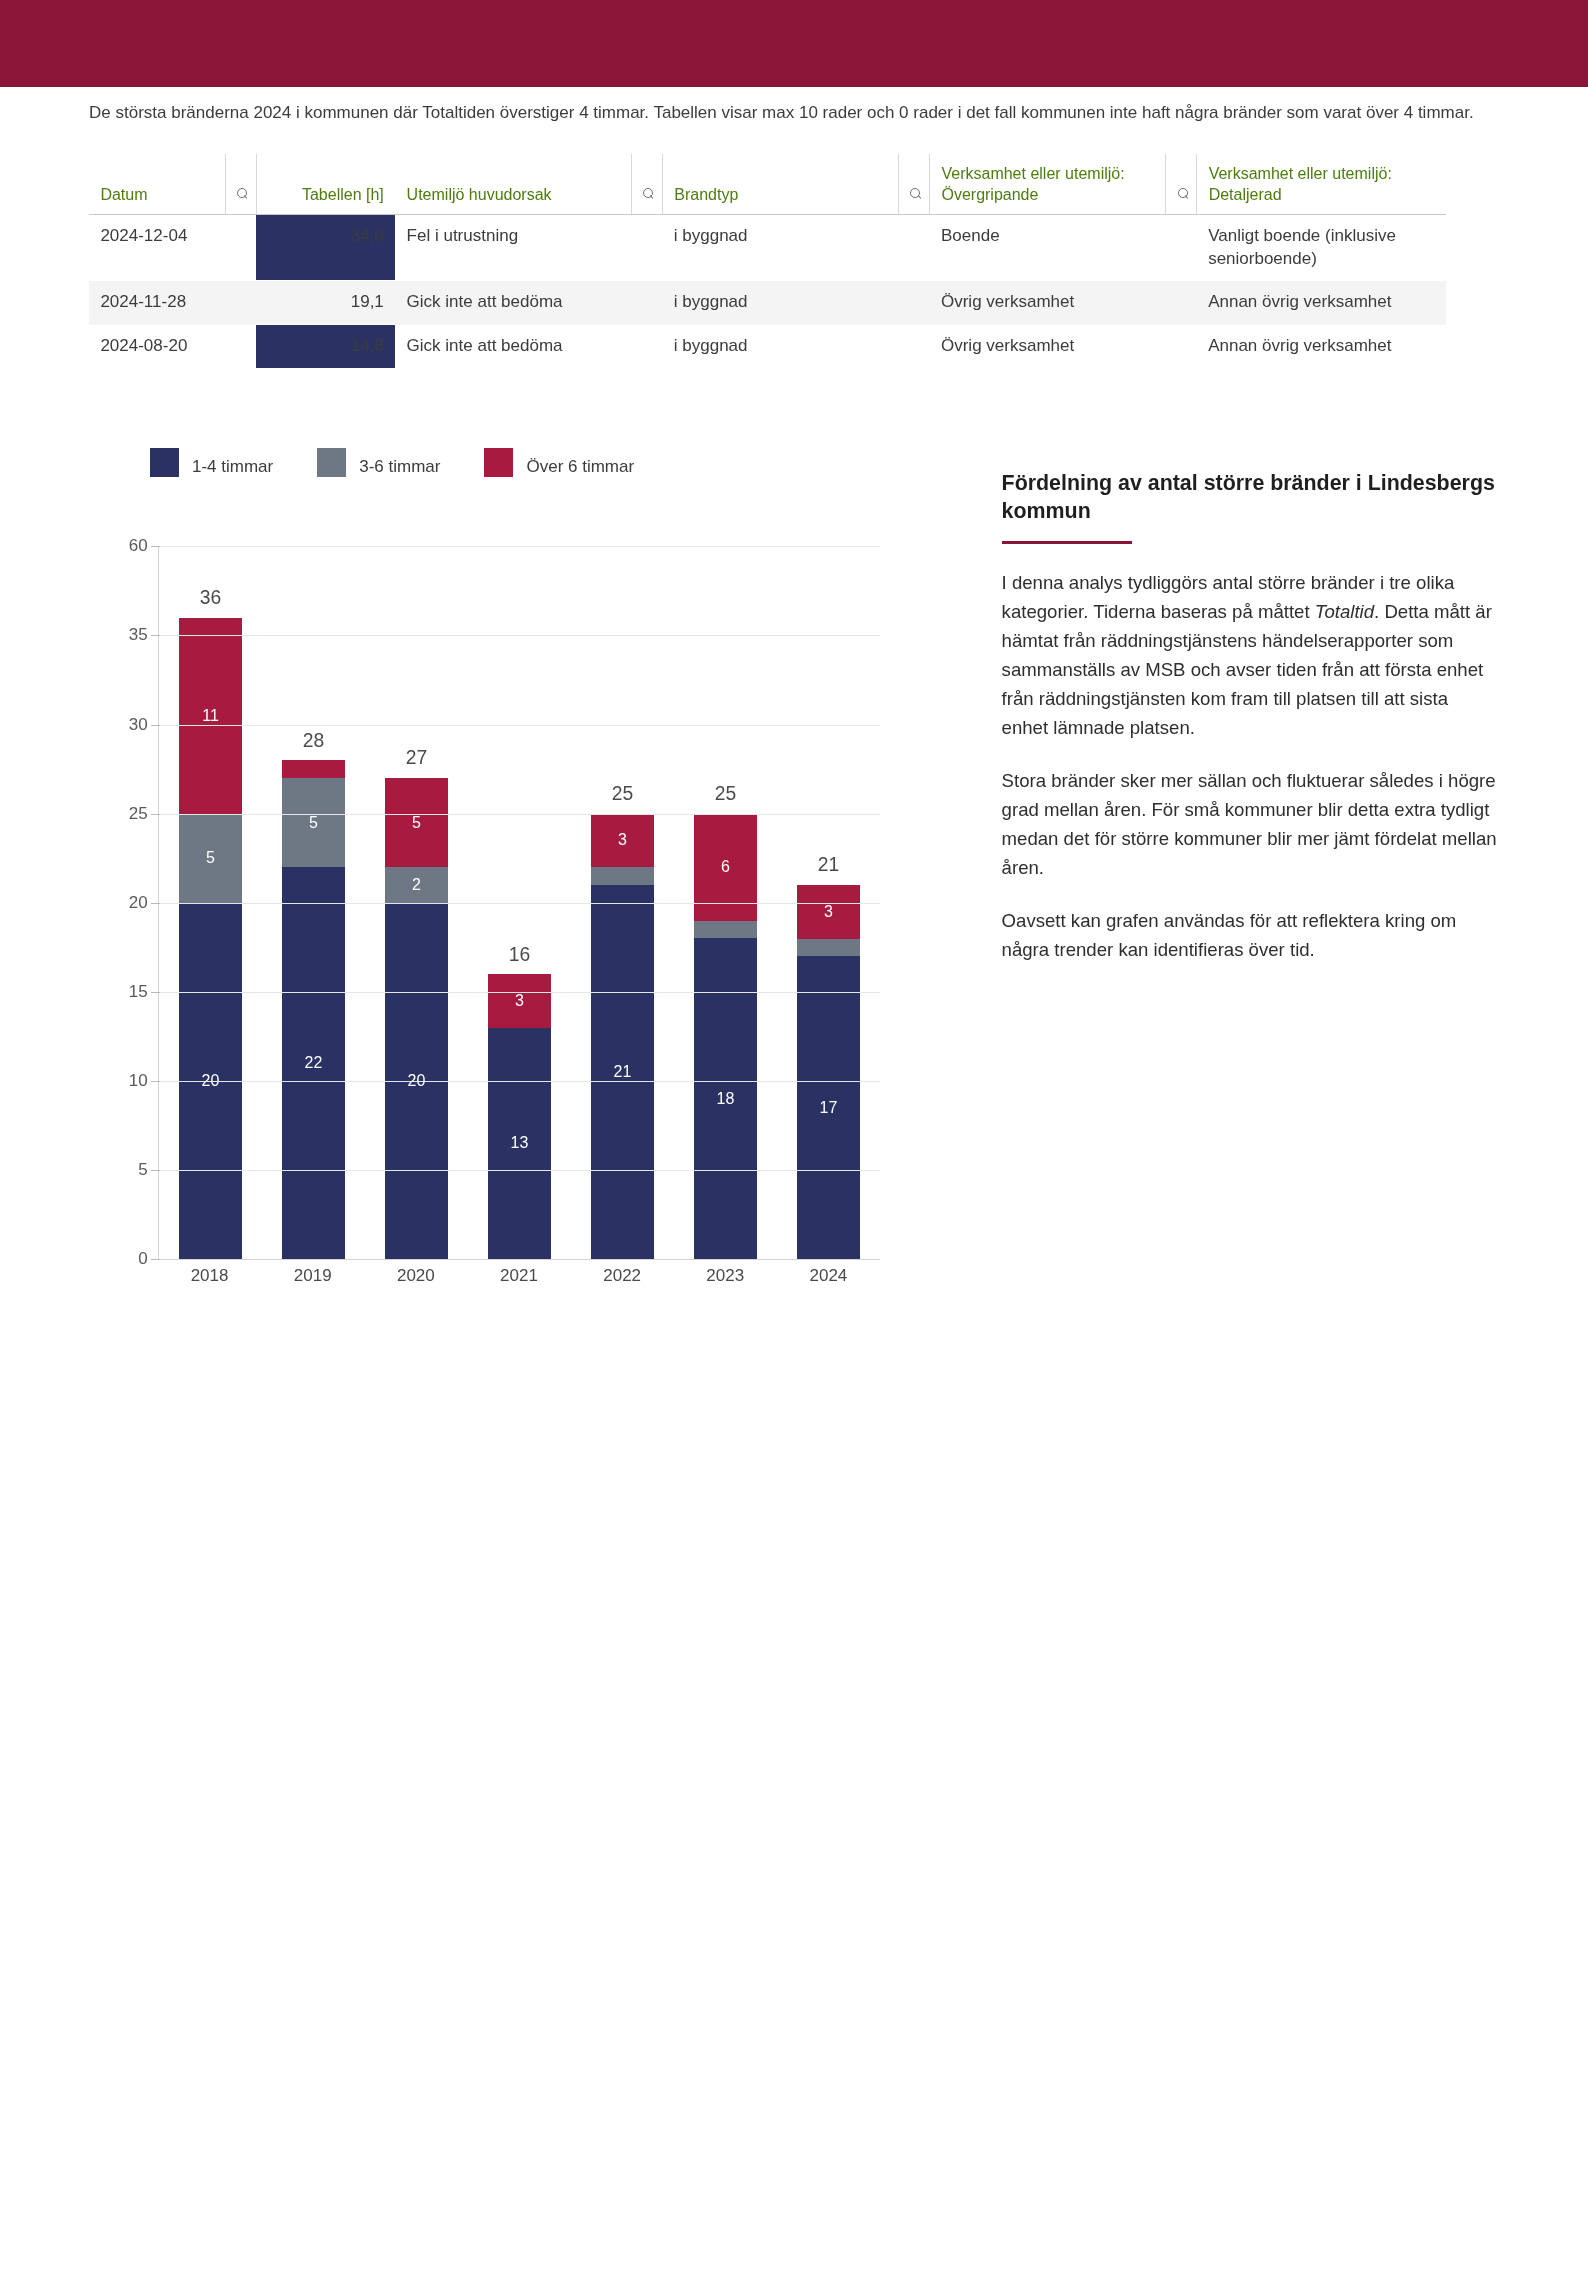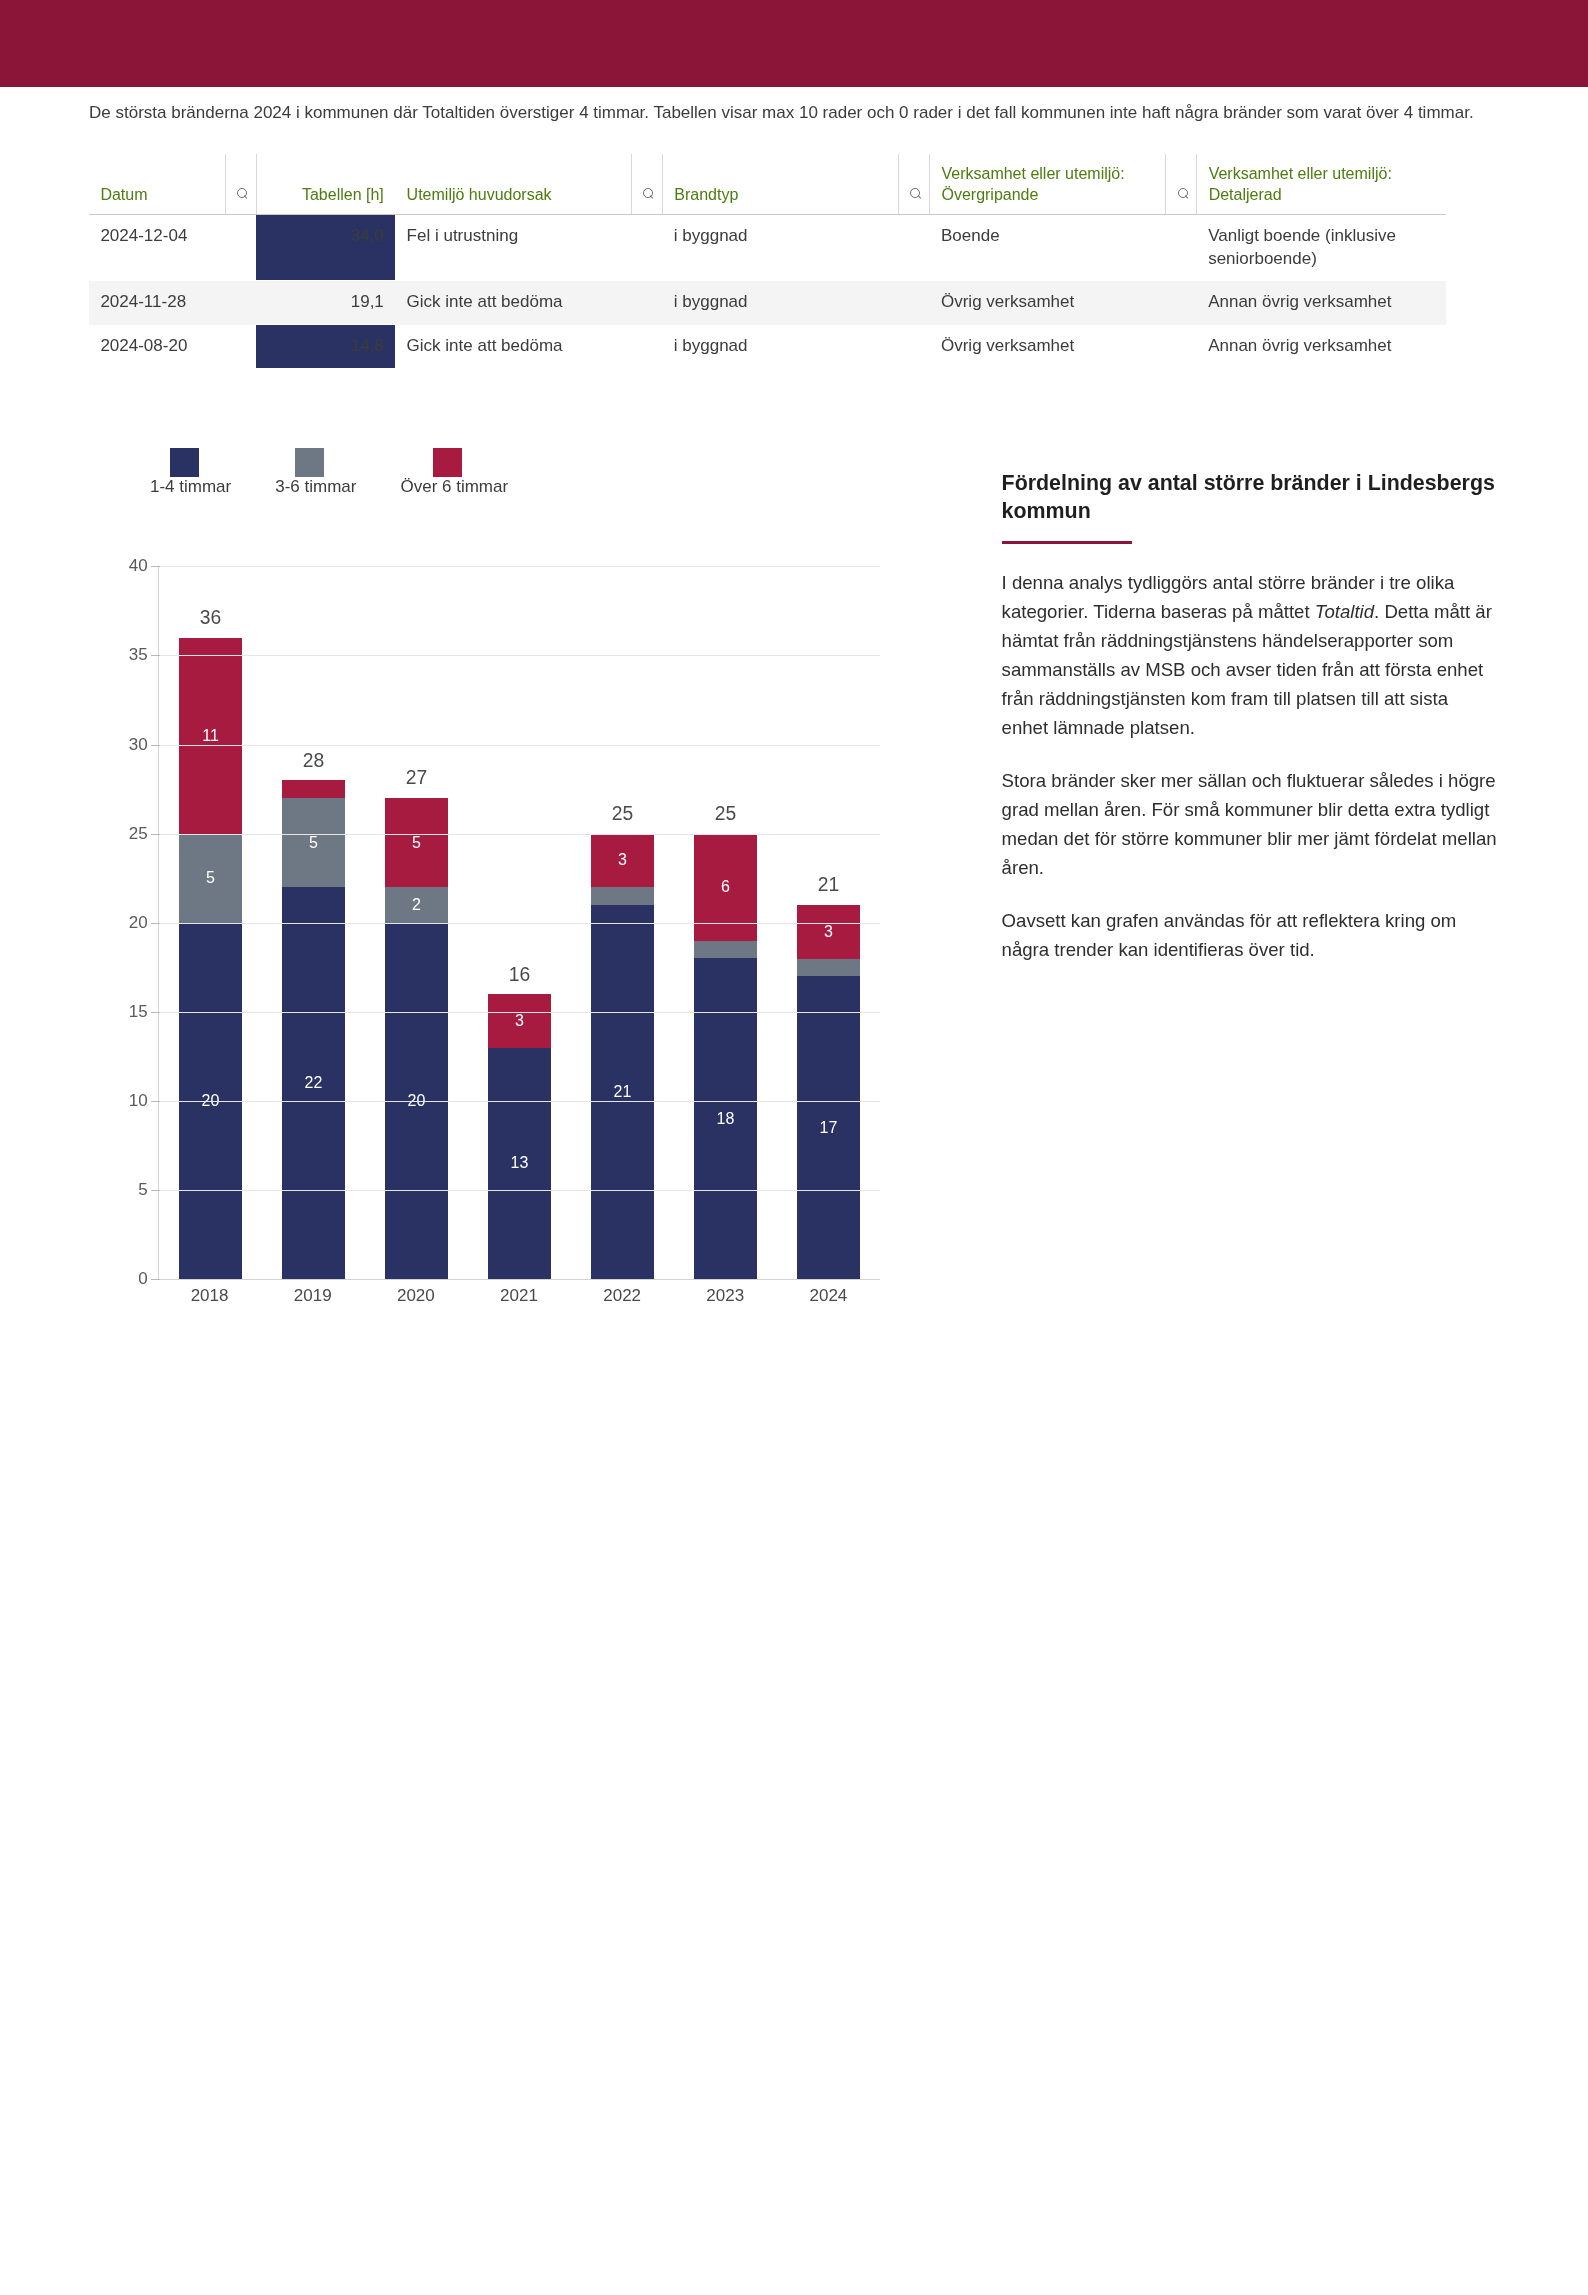--- a/index.html
+++ b/index.html
@@ -104,21 +104,21 @@
   }
   td.spacer { padding: 0; width: 31px; }
 
   
   .lower { display: flex; margin-top: 79px; }
   .chart-col { width: 868px; }
   .text-col  { width: 568px; padding-left: 61px; padding-top: 21.4px;}
 
   
   .legend { display: flex; align-items: center; padding-left: 61px; gap: 0; }
-  .legend-item { display: flex; align-items: center; margin-right: 44px; flex-direction: column; }
+  .legend-item { display: flex; align-items: flex-end; margin-right: 44px; }
   .legend-swatch { width: 29px; height: 29px; margin-right: 13px; }
   .legend-label { font-size: 17px; color: #3c3c3c; }
 
   
   .chart { position: relative; margin-top: 40px; height: 797px; width: 814px; }
   .plot {
     position: absolute;
     left: 69px; top: 29px;
     width: 722px; height: 714px;
     border-left: 1.1px solid #d3d3d3;
@@ -382,21 +382,21 @@
             <div class="ytick" style="top: 62.5%;">15</div>
             <div class="gridline" style="top: 50%;"></div>
             <div class="ytick" style="top: 50%;">20</div>
             <div class="gridline" style="top: 37.5%;"></div>
             <div class="ytick" style="top: 37.5%;">25</div>
             <div class="gridline" style="top: 25%;"></div>
             <div class="ytick" style="top: 25%;">30</div>
             <div class="gridline" style="top: 12.5%;"></div>
             <div class="ytick" style="top: 12.5%;">35</div>
             <div class="gridline" style="top: 0%;"></div>
-            <div class="ytick" style="top: 0%;">40</div>
+            <div class="ytick" style="top: 0%;">60</div>
           </div>
         <div class="xlabels" id="xlabels">
             <div class="xlabel">2018</div>
             <div class="xlabel">2019</div>
             <div class="xlabel">2020</div>
             <div class="xlabel">2021</div>
             <div class="xlabel">2022</div>
             <div class="xlabel">2023</div>
             <div class="xlabel">2024</div>
           </div>

